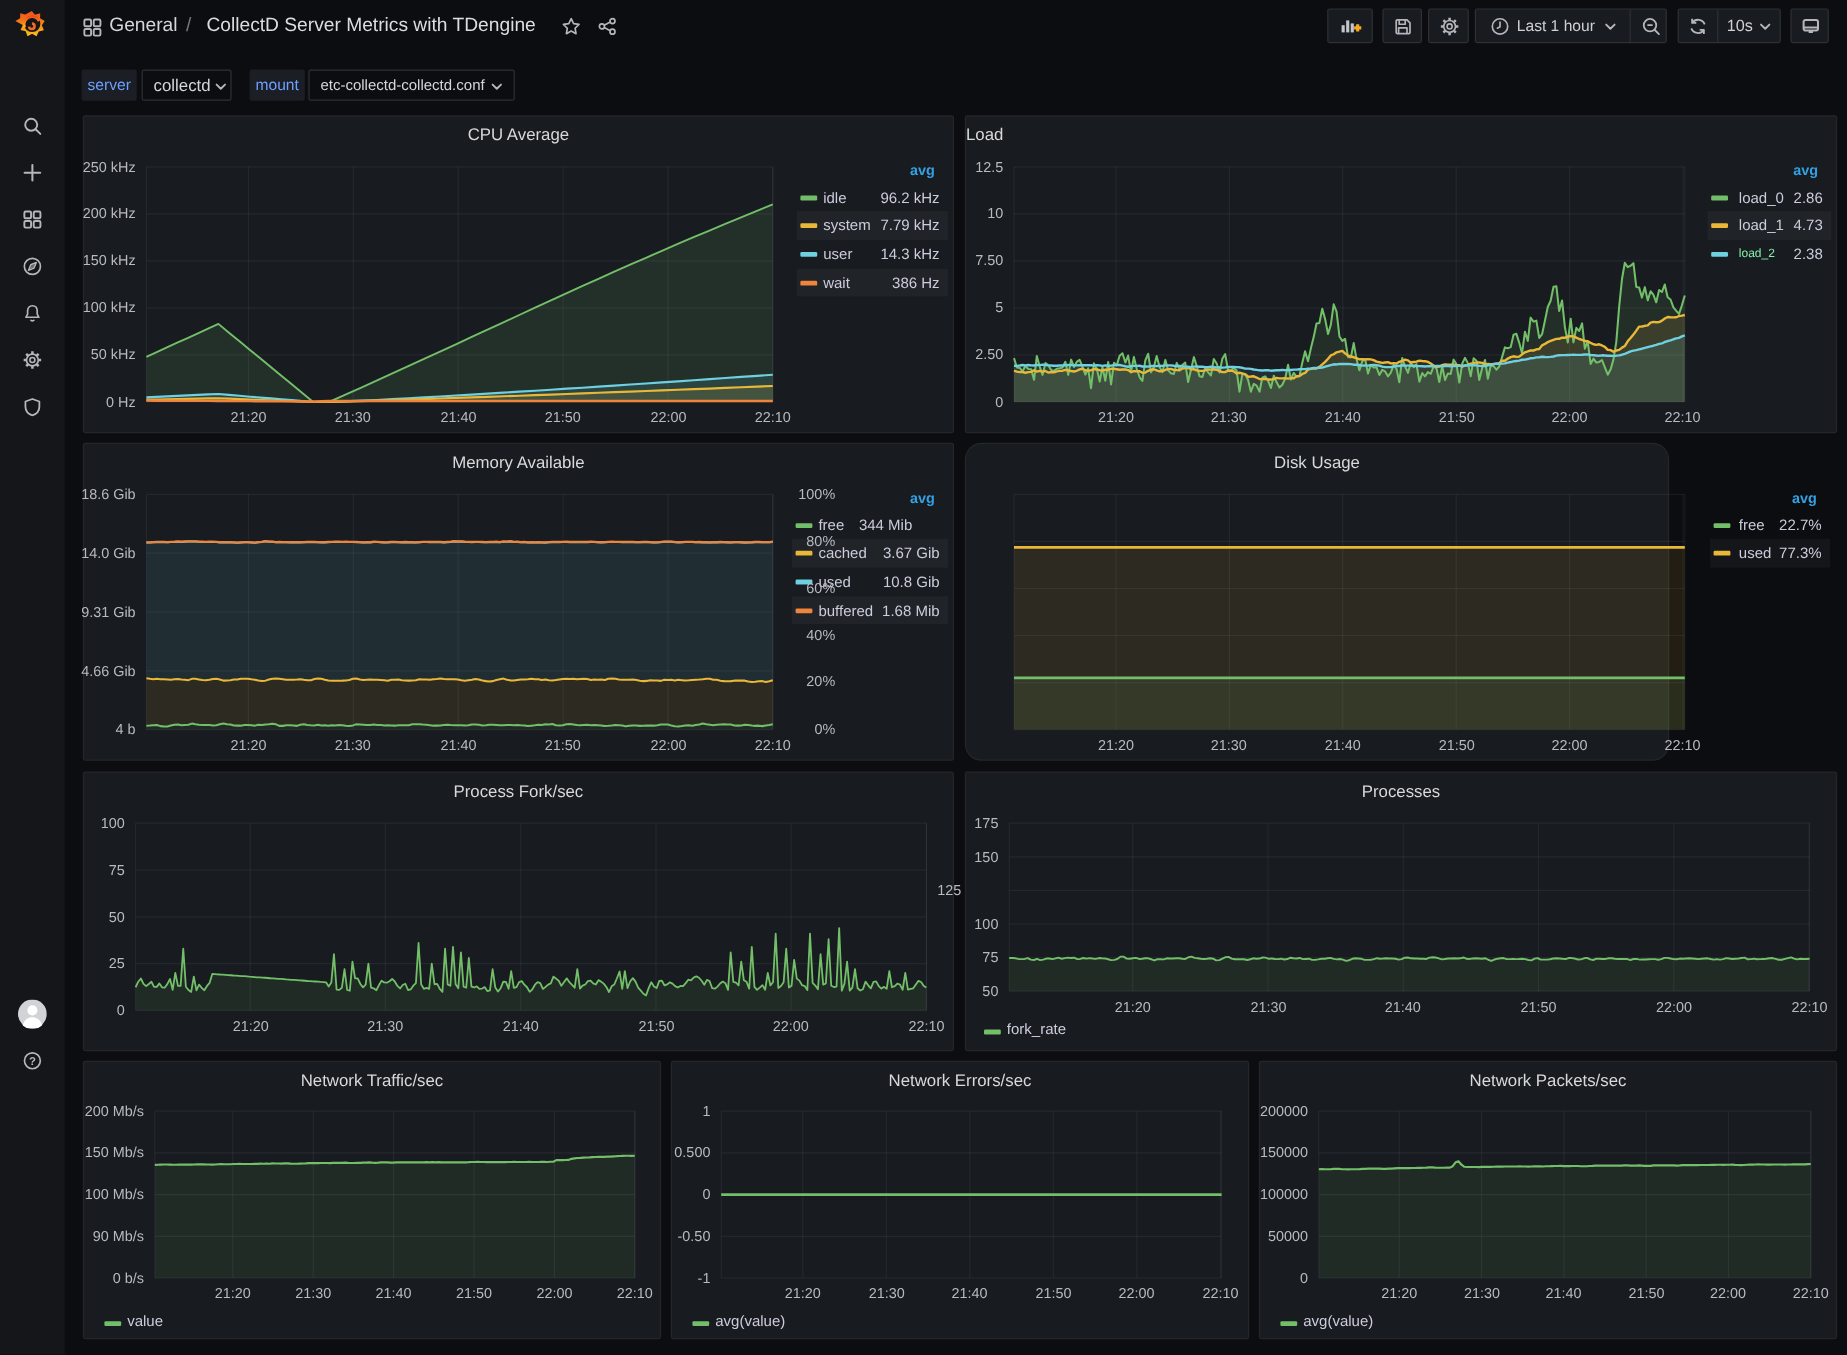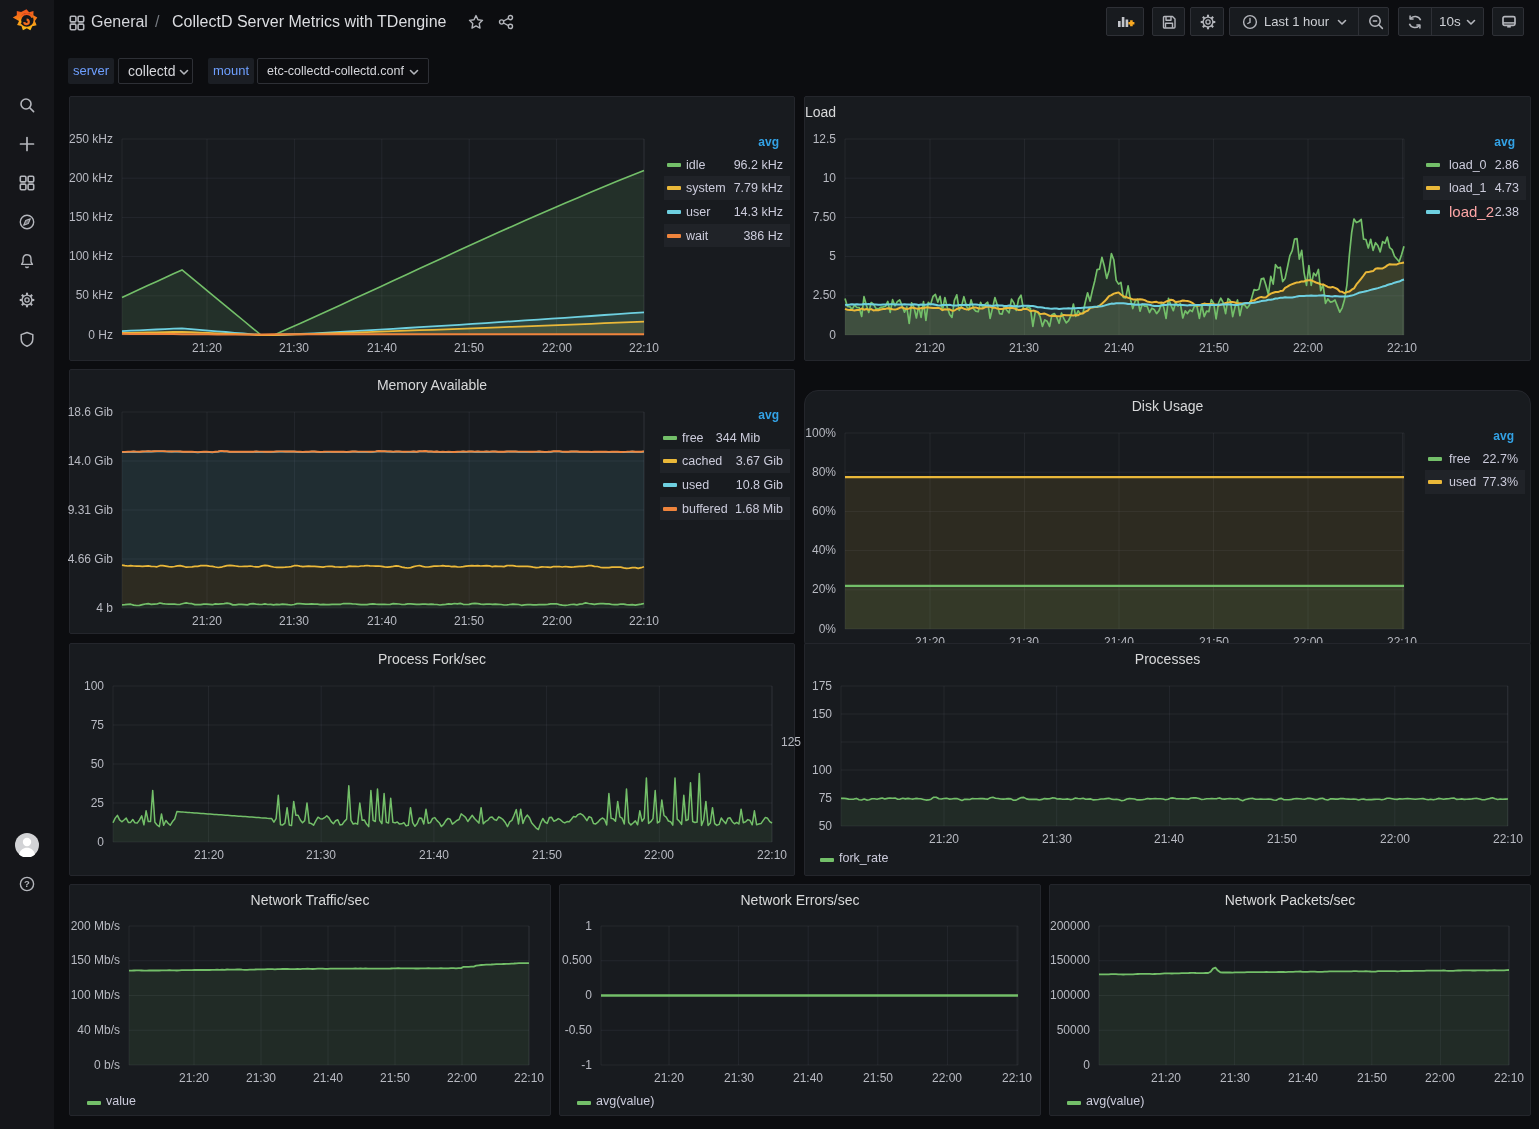--- a/index.html
+++ b/index.html
@@ -201,20 +201,21 @@
 <div class="abs" style="left:208px;top:58px;width:46px;height:26px;background:#1b1e24;border-radius:2px;text-align:center;line-height:26px;font-size:13px;font-weight:500;color:#6e9fff">mount</div>
 <div class="abs" style="left:257px;top:58px;width:172px;height:26px;border:1px solid #2e3036;border-radius:2px;">
     <div class="abs" style="left:9px;top:0;height:24px;line-height:24px;font-size:12.5px;color:#d5d6db">etc-collectd-collectd.conf</div>
     <div class="abs" style="left:151px;top:9px">
       <svg width="10" height="8" viewBox="0 0 10 8" style="display:block;" fill="none">
         <path d="M1.5 2.5L5 6l3.5-3.5" stroke="#b4b6bc" stroke-width="1.6" stroke-linecap="round" stroke-linejoin="round" fill="none"></path>
       </svg>
     </div>
   </div>
 <div style="position:absolute;left:69px;top:96px;width:726px;height:265px;background:#181b1f;border:1px solid #24262c;border-radius:2px;box-sizing:border-box">
+    <div style="position:absolute;left:0;right:0;top:7px;text-align:center;font-size:14px;font-weight:500;color:#d8d9da">CPU Average</div>
     <svg style="position:absolute;left:0;top:0" width="726" height="265" viewBox="0 0 726 265">
       <line x1="52" y1="42" x2="574" y2="42" stroke="rgba(204,204,220,0.07)" stroke-width="1"></line>
       <line x1="52" y1="81.2" x2="574" y2="81.2" stroke="rgba(204,204,220,0.07)" stroke-width="1"></line>
       <line x1="52" y1="120.4" x2="574" y2="120.4" stroke="rgba(204,204,220,0.07)" stroke-width="1"></line>
       <line x1="52" y1="159.6" x2="574" y2="159.6" stroke="rgba(204,204,220,0.07)" stroke-width="1"></line>
       <line x1="52" y1="198.8" x2="574" y2="198.8" stroke="rgba(204,204,220,0.07)" stroke-width="1"></line>
       <line x1="52" y1="238" x2="574" y2="238" stroke="rgba(204,204,220,0.07)" stroke-width="1"></line>
       <line x1="52.0" y1="42" x2="52.0" y2="238" stroke="rgba(204,204,220,0.07)" stroke-width="1"></line>
       <line x1="137.0" y1="42" x2="137.0" y2="238" stroke="rgba(204,204,220,0.07)" stroke-width="1"></line>
       <line x1="224.4" y1="42" x2="224.4" y2="238" stroke="rgba(204,204,220,0.07)" stroke-width="1"></line>
@@ -302,21 +303,21 @@
     <div style="position:absolute;left:618px;top:55.5px;width:103px;height:23.7px;"></div>
     <div style="position:absolute;left:621px;top:65.5px;width:14px;height:4px;border-radius:1px;background:#73bf69"></div>
     <div style="position:absolute;left:644px;top:59.5px;font-size:12.5px;line-height:16px;color:#ccccdc">load_0</div>
     <div style="position:absolute;left:624px;top:59.5px;width:90px;text-align:right;font-size:12.5px;line-height:16px;color:#ccccdc">2.86</div>
     <div style="position:absolute;left:618px;top:79.2px;width:103px;height:23.7px;background:rgba(204,204,220,0.05);"></div>
     <div style="position:absolute;left:621px;top:89.2px;width:14px;height:4px;border-radius:1px;background:#eab839"></div>
     <div style="position:absolute;left:644px;top:83.2px;font-size:12.5px;line-height:16px;color:#ccccdc">load_1</div>
     <div style="position:absolute;left:624px;top:83.2px;width:90px;text-align:right;font-size:12.5px;line-height:16px;color:#ccccdc">4.73</div>
     <div style="position:absolute;left:618px;top:102.9px;width:103px;height:23.7px;"></div>
     <div style="position:absolute;left:621px;top:112.9px;width:14px;height:4px;border-radius:1px;background:#6ed0e0"></div>
-    <div style="position:absolute;left:644px;top:106.9px;font-size:15px;line-height:16px;color:#fca5a5">load_2</div>
+    <div style="position:absolute;left:644px;top:106.9px;font-size:10px;line-height:16px;color:#86efac">load_2</div>
     <div style="position:absolute;left:624px;top:106.9px;width:90px;text-align:right;font-size:12.5px;line-height:16px;color:#ccccdc">2.38</div>
   </div>
 <div style="position:absolute;left:69px;top:369px;width:726px;height:265px;background:#181b1f;border:1px solid #24262c;border-radius:2px;box-sizing:border-box">
     <div style="position:absolute;left:0;right:0;top:7px;text-align:center;font-size:14px;font-weight:500;color:#d8d9da">Memory Available</div>
     <svg style="position:absolute;left:0;top:0" width="726" height="265" viewBox="0 0 726 265">
       <line x1="52" y1="42" x2="574" y2="42" stroke="rgba(204,204,220,0.07)" stroke-width="1"></line>
       <line x1="52" y1="91" x2="574" y2="91" stroke="rgba(204,204,220,0.07)" stroke-width="1"></line>
       <line x1="52" y1="140" x2="574" y2="140" stroke="rgba(204,204,220,0.07)" stroke-width="1"></line>
       <line x1="52" y1="189" x2="574" y2="189" stroke="rgba(204,204,220,0.07)" stroke-width="1"></line>
       <line x1="52" y1="238" x2="574" y2="238" stroke="rgba(204,204,220,0.07)" stroke-width="1"></line>
@@ -358,21 +359,21 @@
     <div style="position:absolute;left:623px;top:83.2px;width:90px;text-align:right;font-size:12.5px;line-height:16px;color:#ccccdc">3.67 Gib</div>
     <div style="position:absolute;left:590px;top:102.9px;width:130px;height:23.7px;"></div>
     <div style="position:absolute;left:593px;top:112.9px;width:14px;height:4px;border-radius:1px;background:#6ed0e0"></div>
     <div style="position:absolute;left:612px;top:106.9px;font-size:12.5px;line-height:16px;color:#ccccdc">used</div>
     <div style="position:absolute;left:623px;top:106.9px;width:90px;text-align:right;font-size:12.5px;line-height:16px;color:#ccccdc">10.8 Gib</div>
     <div style="position:absolute;left:590px;top:126.6px;width:130px;height:23.7px;background:rgba(204,204,220,0.05);"></div>
     <div style="position:absolute;left:593px;top:136.6px;width:14px;height:4px;border-radius:1px;background:#ef843c"></div>
     <div style="position:absolute;left:612px;top:130.6px;font-size:12.5px;line-height:16px;color:#ccccdc">buffered</div>
     <div style="position:absolute;left:623px;top:130.6px;width:90px;text-align:right;font-size:12.5px;line-height:16px;color:#ccccdc">1.68 Mib</div>
   </div>
-<div style="position:absolute;left:804px;top:390px;width:727px;height:265px;background:#181b1f;border:1px solid #24262c;border-radius:14px;box-sizing:border-box">
+<div style="position:absolute;left:804px;top:369px;width:587px;height:265px;background:#181b1f;border:1px solid #24262c;border-radius:14px;box-sizing:border-box">
     <div style="position:absolute;left:0;right:0;top:7px;text-align:center;font-size:14px;font-weight:500;color:#d8d9da">Disk Usage</div>
     <svg style="position:absolute;left:0;top:0" width="727" height="265" viewBox="0 0 727 265">
       <line x1="40" y1="42" x2="599" y2="42" stroke="rgba(204,204,220,0.07)" stroke-width="1"></line>
       <line x1="40" y1="81.2" x2="599" y2="81.2" stroke="rgba(204,204,220,0.07)" stroke-width="1"></line>
       <line x1="40" y1="120.4" x2="599" y2="120.4" stroke="rgba(204,204,220,0.07)" stroke-width="1"></line>
       <line x1="40" y1="159.6" x2="599" y2="159.6" stroke="rgba(204,204,220,0.07)" stroke-width="1"></line>
       <line x1="40" y1="198.8" x2="599" y2="198.8" stroke="rgba(204,204,220,0.07)" stroke-width="1"></line>
       <line x1="40" y1="238" x2="599" y2="238" stroke="rgba(204,204,220,0.07)" stroke-width="1"></line>
       <line x1="40.0" y1="42" x2="40.0" y2="238" stroke="rgba(204,204,220,0.07)" stroke-width="1"></line>
       <line x1="125.0" y1="42" x2="125.0" y2="238" stroke="rgba(204,204,220,0.07)" stroke-width="1"></line>
@@ -490,21 +491,21 @@
       <line x1="325.0" y1="41" x2="325.0" y2="180" stroke="rgba(204,204,220,0.07)" stroke-width="1"></line>
       <line x1="392.0" y1="41" x2="392.0" y2="180" stroke="rgba(204,204,220,0.07)" stroke-width="1"></line>
       <line x1="459.0" y1="41" x2="459.0" y2="180" stroke="rgba(204,204,220,0.07)" stroke-width="1"></line>
       <line x1="459.0" y1="41" x2="459.0" y2="180" stroke="rgba(204,204,220,0.07)" stroke-width="1"></line>
       <path d="M59.0 85.7L61.5 85.6L64.0 85.5L66.5 85.4L69.1 85.4L71.6 85.5L74.1 85.6L76.6 85.6L79.1 85.5L81.6 85.5L84.2 85.4L86.7 85.5L89.2 85.5L91.7 85.4L94.2 85.3L96.7 85.3L99.3 85.2L101.8 85.4L104.3 85.4L106.8 85.5L109.3 85.4L111.8 85.2L114.3 85.1L116.9 85.2L119.4 85.2L121.9 85.2L124.4 85.0L126.9 85.0L129.4 84.9L132.0 85.0L134.5 85.0L137.0 85.0L139.5 85.0L142.0 84.9L144.5 84.9L147.1 84.7L149.6 84.8L152.1 84.7L154.6 84.8L157.1 84.5L159.6 84.6L162.1 84.6L164.7 84.7L167.2 84.5L169.7 84.5L172.2 84.7L174.7 84.8L177.2 84.8L179.8 84.7L182.3 84.6L184.8 84.5L187.3 84.3L189.8 84.3L192.3 84.3L194.8 84.3L197.4 84.2L199.9 84.2L202.4 84.2L204.9 84.3L207.4 84.1L209.9 84.1L212.5 84.0L215.0 84.0L217.5 83.9L220.0 84.1L222.5 84.2L225.0 84.2L227.6 84.0L230.1 84.1L232.6 83.9L235.1 83.8L237.6 83.7L240.1 83.9L242.6 84.0L245.2 83.9L247.7 83.7L250.2 83.6L252.7 83.6L255.2 83.8L257.7 83.8L260.3 83.7L262.8 83.6L265.3 83.6L267.8 83.6L270.3 83.6L272.8 83.7L275.4 83.7L277.9 83.7L280.4 83.6L282.9 83.6L285.4 83.5L287.9 83.6L290.4 83.5L293.0 83.6L295.5 83.5L298.0 83.6L300.5 83.6L303.0 83.7L305.5 83.6L308.1 83.6L310.6 83.6L313.1 83.7L315.6 83.6L318.1 83.6L320.6 83.5L323.2 83.3L325.7 83.3L328.2 83.2L330.7 83.3L333.2 83.3L335.7 83.4L338.2 83.4L340.8 83.3L343.3 83.4L345.8 83.5L348.3 83.5L350.8 83.4L353.3 83.3L355.9 83.3L358.4 83.2L360.9 83.3L363.4 83.3L365.9 83.3L368.4 83.3L370.9 83.2L373.5 83.3L376.0 83.3L378.5 83.3L381.0 83.2L383.5 83.2L386.0 83.3L388.6 83.1L391.1 83.1L393.6 81.8L396.1 81.8L398.6 81.8L401.1 81.7L403.7 81.6L406.2 80.7L408.7 80.3L411.2 80.0L413.7 79.9L416.2 79.7L418.7 79.6L421.3 79.5L423.8 79.3L426.3 79.2L428.8 79.1L431.3 79.1L433.8 79.0L436.4 78.9L438.9 78.8L441.4 78.6L443.9 78.5L446.4 78.3L448.9 78.2L451.5 78.1L454.0 78.1L456.5 78.2L459.0 78.1L459.0 180.0L59.0 180.0Z" fill="#73bf69" fill-opacity="0.1" stroke="none"></path>
       <path d="M59.0 85.7L61.5 85.6L64.0 85.5L66.5 85.4L69.1 85.4L71.6 85.5L74.1 85.6L76.6 85.6L79.1 85.5L81.6 85.5L84.2 85.4L86.7 85.5L89.2 85.5L91.7 85.4L94.2 85.3L96.7 85.3L99.3 85.2L101.8 85.4L104.3 85.4L106.8 85.5L109.3 85.4L111.8 85.2L114.3 85.1L116.9 85.2L119.4 85.2L121.9 85.2L124.4 85.0L126.9 85.0L129.4 84.9L132.0 85.0L134.5 85.0L137.0 85.0L139.5 85.0L142.0 84.9L144.5 84.9L147.1 84.7L149.6 84.8L152.1 84.7L154.6 84.8L157.1 84.5L159.6 84.6L162.1 84.6L164.7 84.7L167.2 84.5L169.7 84.5L172.2 84.7L174.7 84.8L177.2 84.8L179.8 84.7L182.3 84.6L184.8 84.5L187.3 84.3L189.8 84.3L192.3 84.3L194.8 84.3L197.4 84.2L199.9 84.2L202.4 84.2L204.9 84.3L207.4 84.1L209.9 84.1L212.5 84.0L215.0 84.0L217.5 83.9L220.0 84.1L222.5 84.2L225.0 84.2L227.6 84.0L230.1 84.1L232.6 83.9L235.1 83.8L237.6 83.7L240.1 83.9L242.6 84.0L245.2 83.9L247.7 83.7L250.2 83.6L252.7 83.6L255.2 83.8L257.7 83.8L260.3 83.7L262.8 83.6L265.3 83.6L267.8 83.6L270.3 83.6L272.8 83.7L275.4 83.7L277.9 83.7L280.4 83.6L282.9 83.6L285.4 83.5L287.9 83.6L290.4 83.5L293.0 83.6L295.5 83.5L298.0 83.6L300.5 83.6L303.0 83.7L305.5 83.6L308.1 83.6L310.6 83.6L313.1 83.7L315.6 83.6L318.1 83.6L320.6 83.5L323.2 83.3L325.7 83.3L328.2 83.2L330.7 83.3L333.2 83.3L335.7 83.4L338.2 83.4L340.8 83.3L343.3 83.4L345.8 83.5L348.3 83.5L350.8 83.4L353.3 83.3L355.9 83.3L358.4 83.2L360.9 83.3L363.4 83.3L365.9 83.3L368.4 83.3L370.9 83.2L373.5 83.3L376.0 83.3L378.5 83.3L381.0 83.2L383.5 83.2L386.0 83.3L388.6 83.1L391.1 83.1L393.6 81.8L396.1 81.8L398.6 81.8L401.1 81.7L403.7 81.6L406.2 80.7L408.7 80.3L411.2 80.0L413.7 79.9L416.2 79.7L418.7 79.6L421.3 79.5L423.8 79.3L426.3 79.2L428.8 79.1L431.3 79.1L433.8 79.0L436.4 78.9L438.9 78.8L441.4 78.6L443.9 78.5L446.4 78.3L448.9 78.2L451.5 78.1L454.0 78.1L456.5 78.2L459.0 78.1" fill="none" stroke="#73bf69" stroke-width="1.8" stroke-linejoin="round"></path>
     </svg>
     <div style="position:absolute;right:430px;top:33.5px;font-size:12px;line-height:15px;white-space:nowrap;color:#b8bac2">200 Mb/s</div>
     <div style="position:absolute;right:430px;top:68.25px;font-size:12px;line-height:15px;white-space:nowrap;color:#b8bac2">150 Mb/s</div>
     <div style="position:absolute;right:430px;top:103.0px;font-size:12px;line-height:15px;white-space:nowrap;color:#b8bac2">100 Mb/s</div>
-    <div style="position:absolute;right:430px;top:137.75px;font-size:12px;line-height:15px;white-space:nowrap;color:#b8bac2">40 Mb/s</div>
+    <div style="position:absolute;right:430px;top:137.75px;font-size:12px;line-height:15px;white-space:nowrap;color:#b8bac2">90 Mb/s</div>
     <div style="position:absolute;right:430px;top:172.5px;font-size:12px;line-height:15px;white-space:nowrap;color:#b8bac2">0 b/s</div>
     <div style="position:absolute;left:99px;top:186px;width:50px;text-align:center;font-size:12px;line-height:15px;white-space:nowrap;color:#b8bac2">21:20</div>
     <div style="position:absolute;left:166px;top:186px;width:50px;text-align:center;font-size:12px;line-height:15px;white-space:nowrap;color:#b8bac2">21:30</div>
     <div style="position:absolute;left:233px;top:186px;width:50px;text-align:center;font-size:12px;line-height:15px;white-space:nowrap;color:#b8bac2">21:40</div>
     <div style="position:absolute;left:300px;top:186px;width:50px;text-align:center;font-size:12px;line-height:15px;white-space:nowrap;color:#b8bac2">21:50</div>
     <div style="position:absolute;left:367px;top:186px;width:50px;text-align:center;font-size:12px;line-height:15px;white-space:nowrap;color:#b8bac2">22:00</div>
     <div style="position:absolute;left:434px;top:186px;width:50px;text-align:center;font-size:12px;line-height:15px;white-space:nowrap;color:#b8bac2">22:10</div>
     <div style="position:absolute;left:17px;top:216px;width:14px;height:4px;border-radius:1px;background:#73bf69"></div>
     <div style="position:absolute;left:36px;top:209px;font-size:12.5px;color:#ccccdc">value</div>
   </div>

